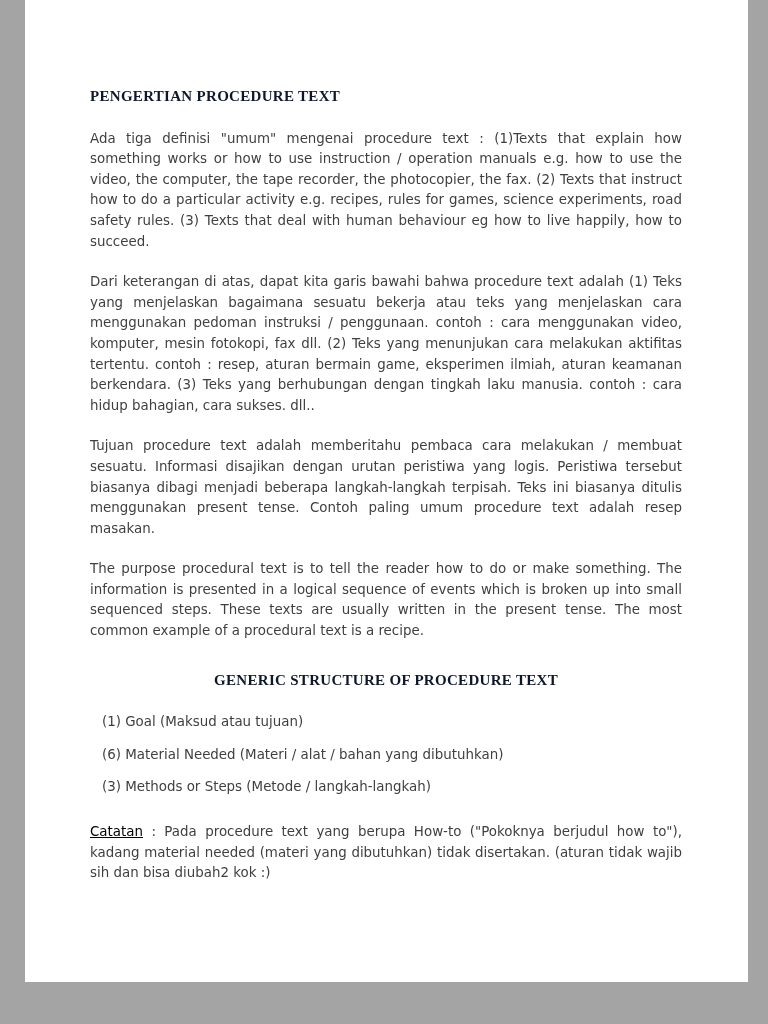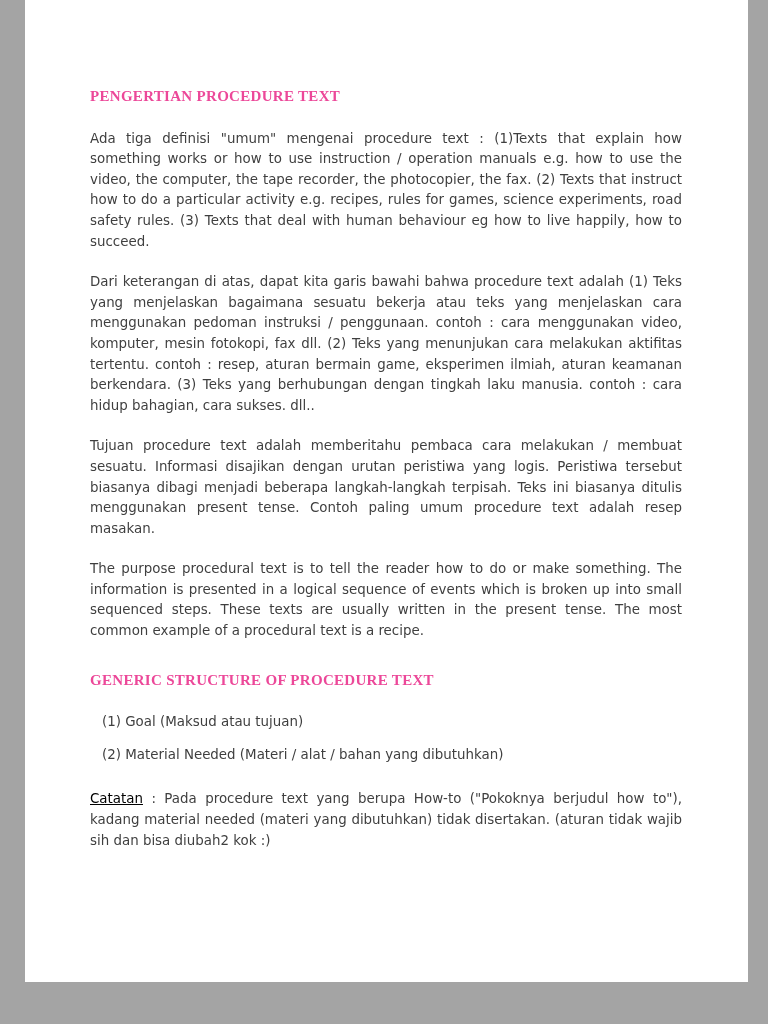--- a/index.html
+++ b/index.html
@@ -26,26 +26,27 @@
   .content {
     padding: 86px 66px 40px 65px;
     color: #3f3f3f;
     font-size: 13.4px;
     line-height: 20.6px;
   }
   .heading {
     font-family: "Liberation Serif", serif;
     font-weight: 700;
     font-size: 15px;
-    color: #ec4899;
+    color: #0f172a;
     letter-spacing: 0.3px;
     margin: 0 0 22px 0;
   }
   .heading:not(:first-child) {
     margin-top: 28px;
+    text-align: center;
   }
   .para {
     text-align: justify;
     margin: 0 0 20px 0;
   }
   .intro {
     text-align: justify;
     margin: 0;
   }
   .list-line {
@@ -76,21 +77,22 @@
 
       <p class="para">Tujuan procedure text adalah memberitahu pembaca cara melakukan / membuat sesuatu. Informasi disajikan dengan urutan peristiwa yang logis. Peristiwa tersebut biasanya dibagi menjadi beberapa langkah-langkah terpisah. Teks ini biasanya ditulis menggunakan present tense. Contoh paling umum procedure text adalah resep masakan.</p>
 
       <p class="para">The purpose procedural text is to tell the reader how to do or make something. The information is presented in a logical sequence of events which is broken up into small sequenced steps. These texts are usually written in the present tense. The most common example of a procedural text is a recipe.</p>
 
       <h2 class="heading">GENERIC STRUCTURE OF PROCEDURE TEXT</h2>
 
 
       <p class="list-line">(1) Goal (Maksud atau tujuan)</p>
 
-      <p class="list-line">(2) Material Needed (Materi / alat / bahan yang dibutuhkan)</p>
+      <p class="list-line">(6) Material Needed (Materi / alat / bahan yang dibutuhkan)</p>
 
+      <p class="list-line">(3) Methods or Steps (Metode / langkah-langkah)</p>
 
       <p class="note-para"><span class="note-link">Catatan</span><span> : Pada procedure text yang berupa How-to ("Pokoknya berjudul how to"), kadang material needed (materi yang dibutuhkan) tidak disertakan. (aturan tidak wajib sih dan bisa diubah2 kok :)</span></p>
 
 
     </div>
   </div>
 </div>
 
 </body></html>

